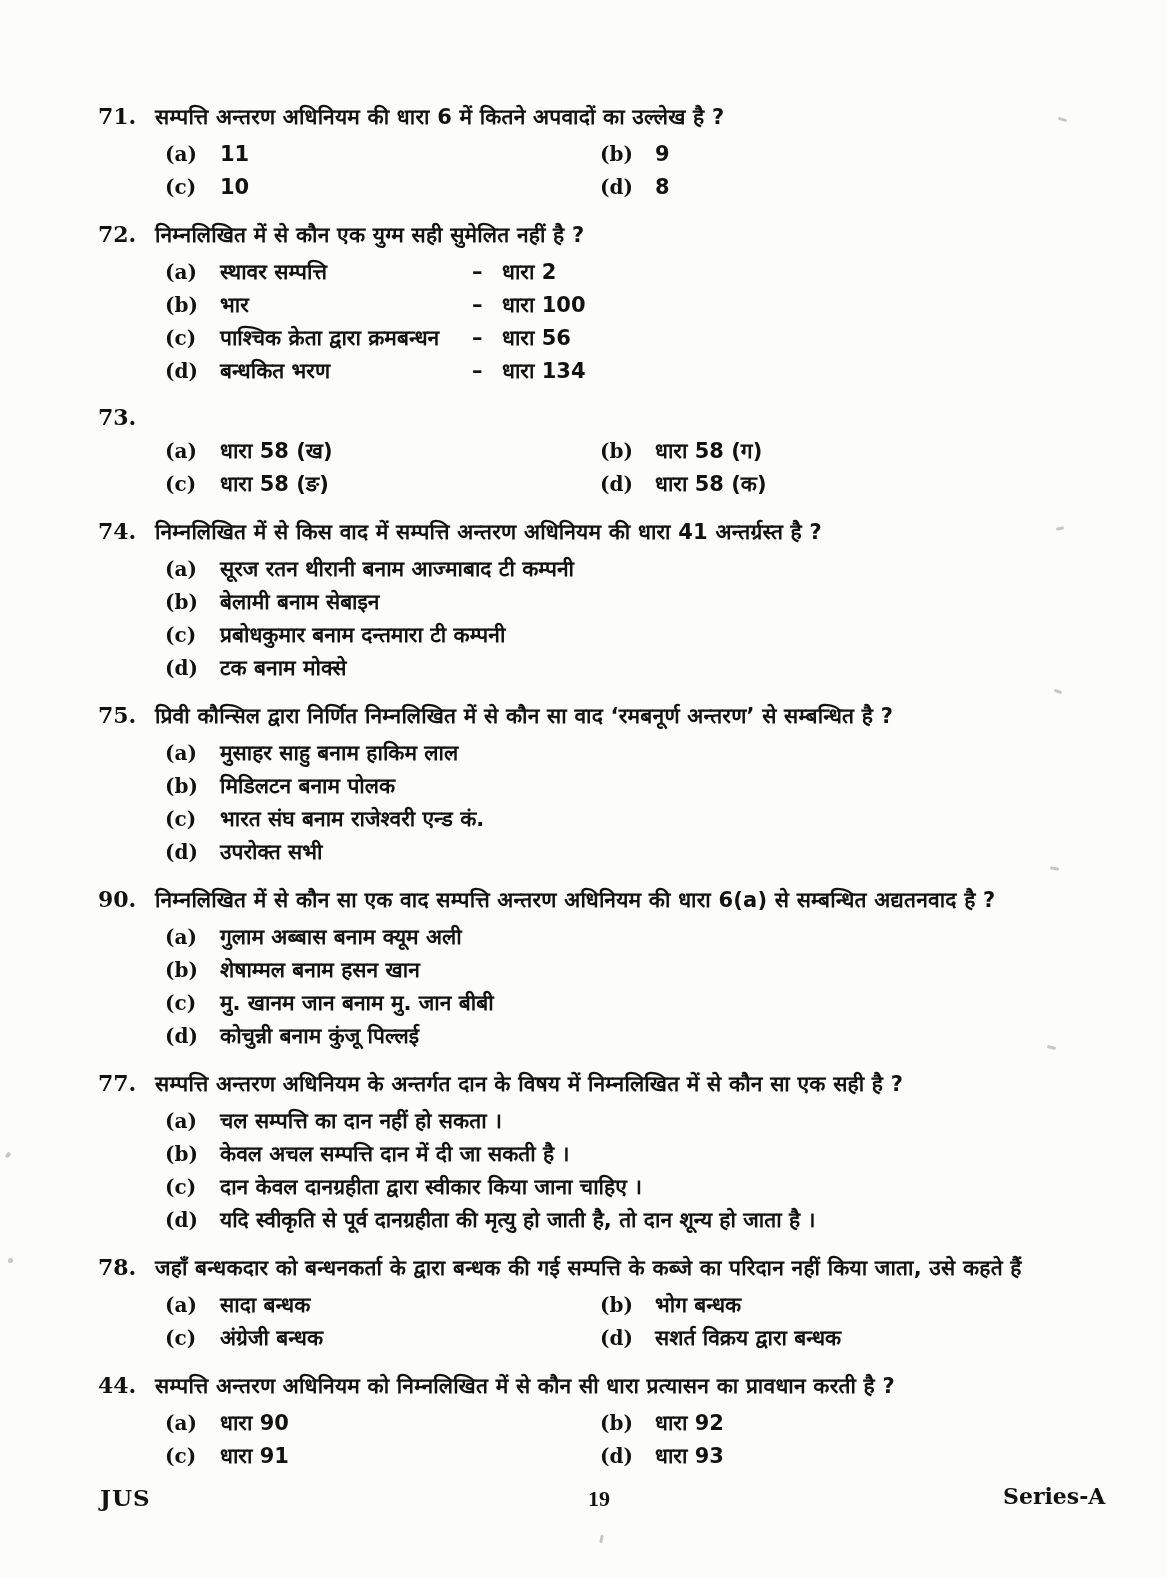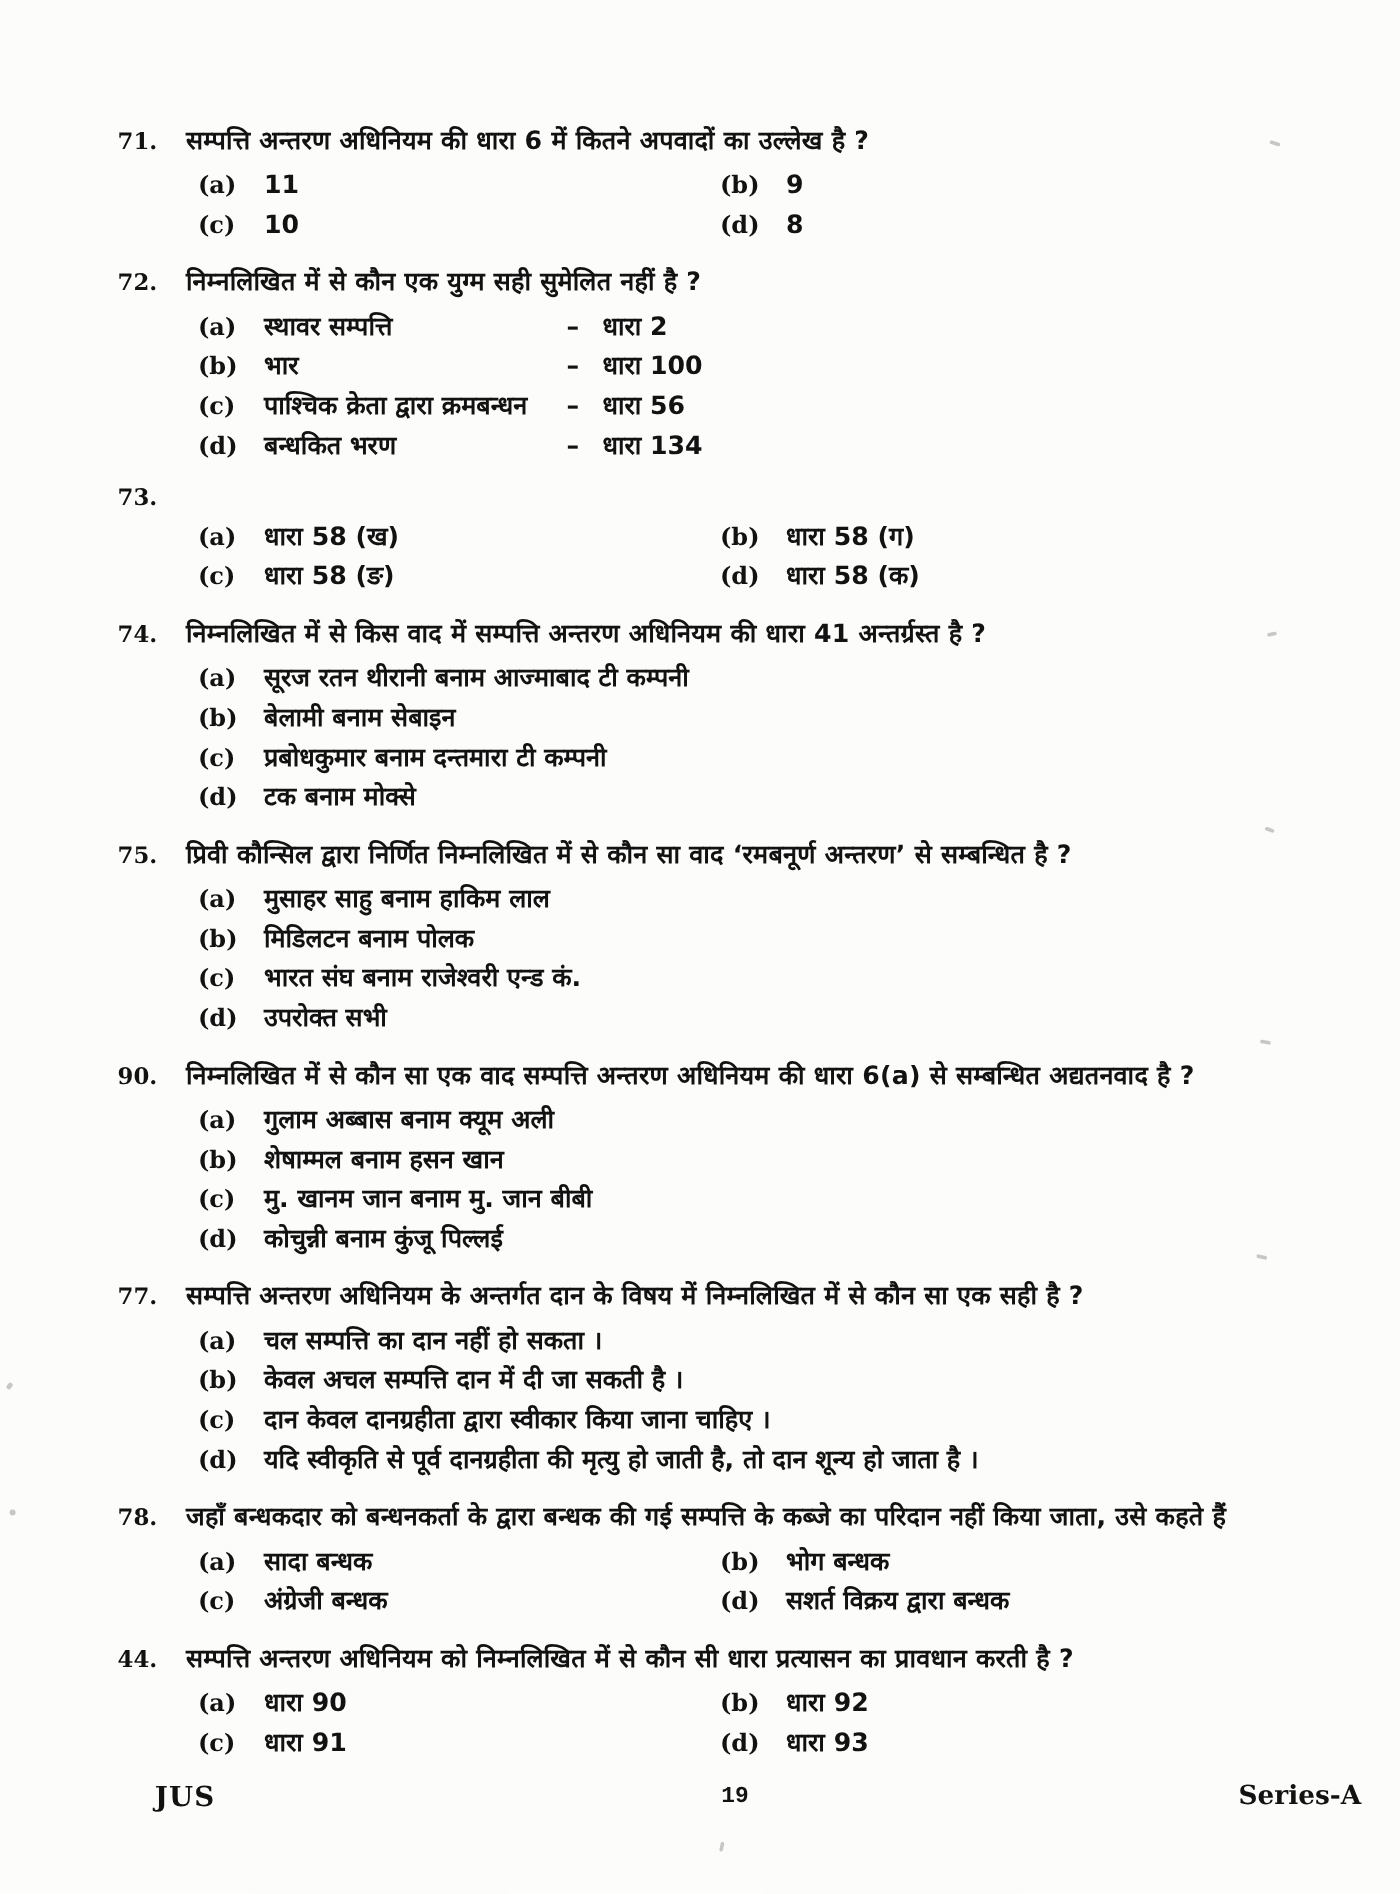--- a/index.html
+++ b/index.html
@@ -11,48 +11,48 @@
     font-family:"DejaVu Sans","Liberation Sans",sans-serif;
     overflow:hidden;
   }
   .questions {
     position:absolute; left:98px; top:102px; width:1032px;
   }
   .question { margin-bottom:16px; }
   .q-head { display:flex; align-items:baseline; margin-bottom:5px; }
   .q-num {
     flex:0 0 57px;
-    font-weight:700; font-size:19px;
+    font-weight:700; font-size:22px;
     font-family:"DejaVu Serif","Liberation Serif",serif;
   }
   .q-text {
     font-weight:700; font-size:21px; line-height:31px;
     letter-spacing:0.2px;
   }
   .options {
     margin-left:67px;
     font-weight:700; font-size:21px;
   }
   .options.grid2 { display:grid; grid-template-columns:435px 1fr; }
   .option { display:flex; align-items:baseline; line-height:33px; }
   .opt-letter {
     flex:0 0 55px;
     font-weight:700; font-size:20px;
     font-family:"DejaVu Serif","Liberation Serif",serif;
   }
   .options.match .opt-text { flex:0 0 252px; }
   .opt-dash { flex:0 0 30px; }
-  .footer span { position:absolute; font-weight:700;margin-left:29px; }
+  .footer span { position:absolute; font-weight:700; }
   .footer-left {
     left:100px; top:1484px; font-size:23px;
     font-family:"DejaVu Serif","Liberation Serif",serif;
     letter-spacing:1px;
   }
-  .footer-page { left:572px; top:1486px; font-size:19px;
-    font-family:Liberation Mono, monospace; }
+  .footer-page { left:588px; top:1486px; font-size:22px;
+    font-family:Liberation Serif, serif; }
   .footer-right { left:1003px; top:1483px; font-size:22px;
     font-family:"DejaVu Serif","Liberation Serif",serif; }
   
   .speck { position:absolute; background:#9a9a98; opacity:.55; border-radius:2px; }
   .s1 { left:1058px; top:118px;  width:9px; height:3px; transform:rotate(18deg); }
   .s2 { left:1056px; top:527px;  width:8px; height:3px; transform:rotate(-12deg); }
   .s3 { left:1054px; top:690px;  width:8px; height:3px; transform:rotate(20deg); }
   .s4 { left:1050px; top:867px;  width:9px; height:3px; transform:rotate(10deg); }
   .s5 { left:1047px; top:1046px; width:9px; height:3px; transform:rotate(14deg); }
   .s6 { left:6px;    top:1152px; width:4px; height:6px; transform:rotate(40deg); }

